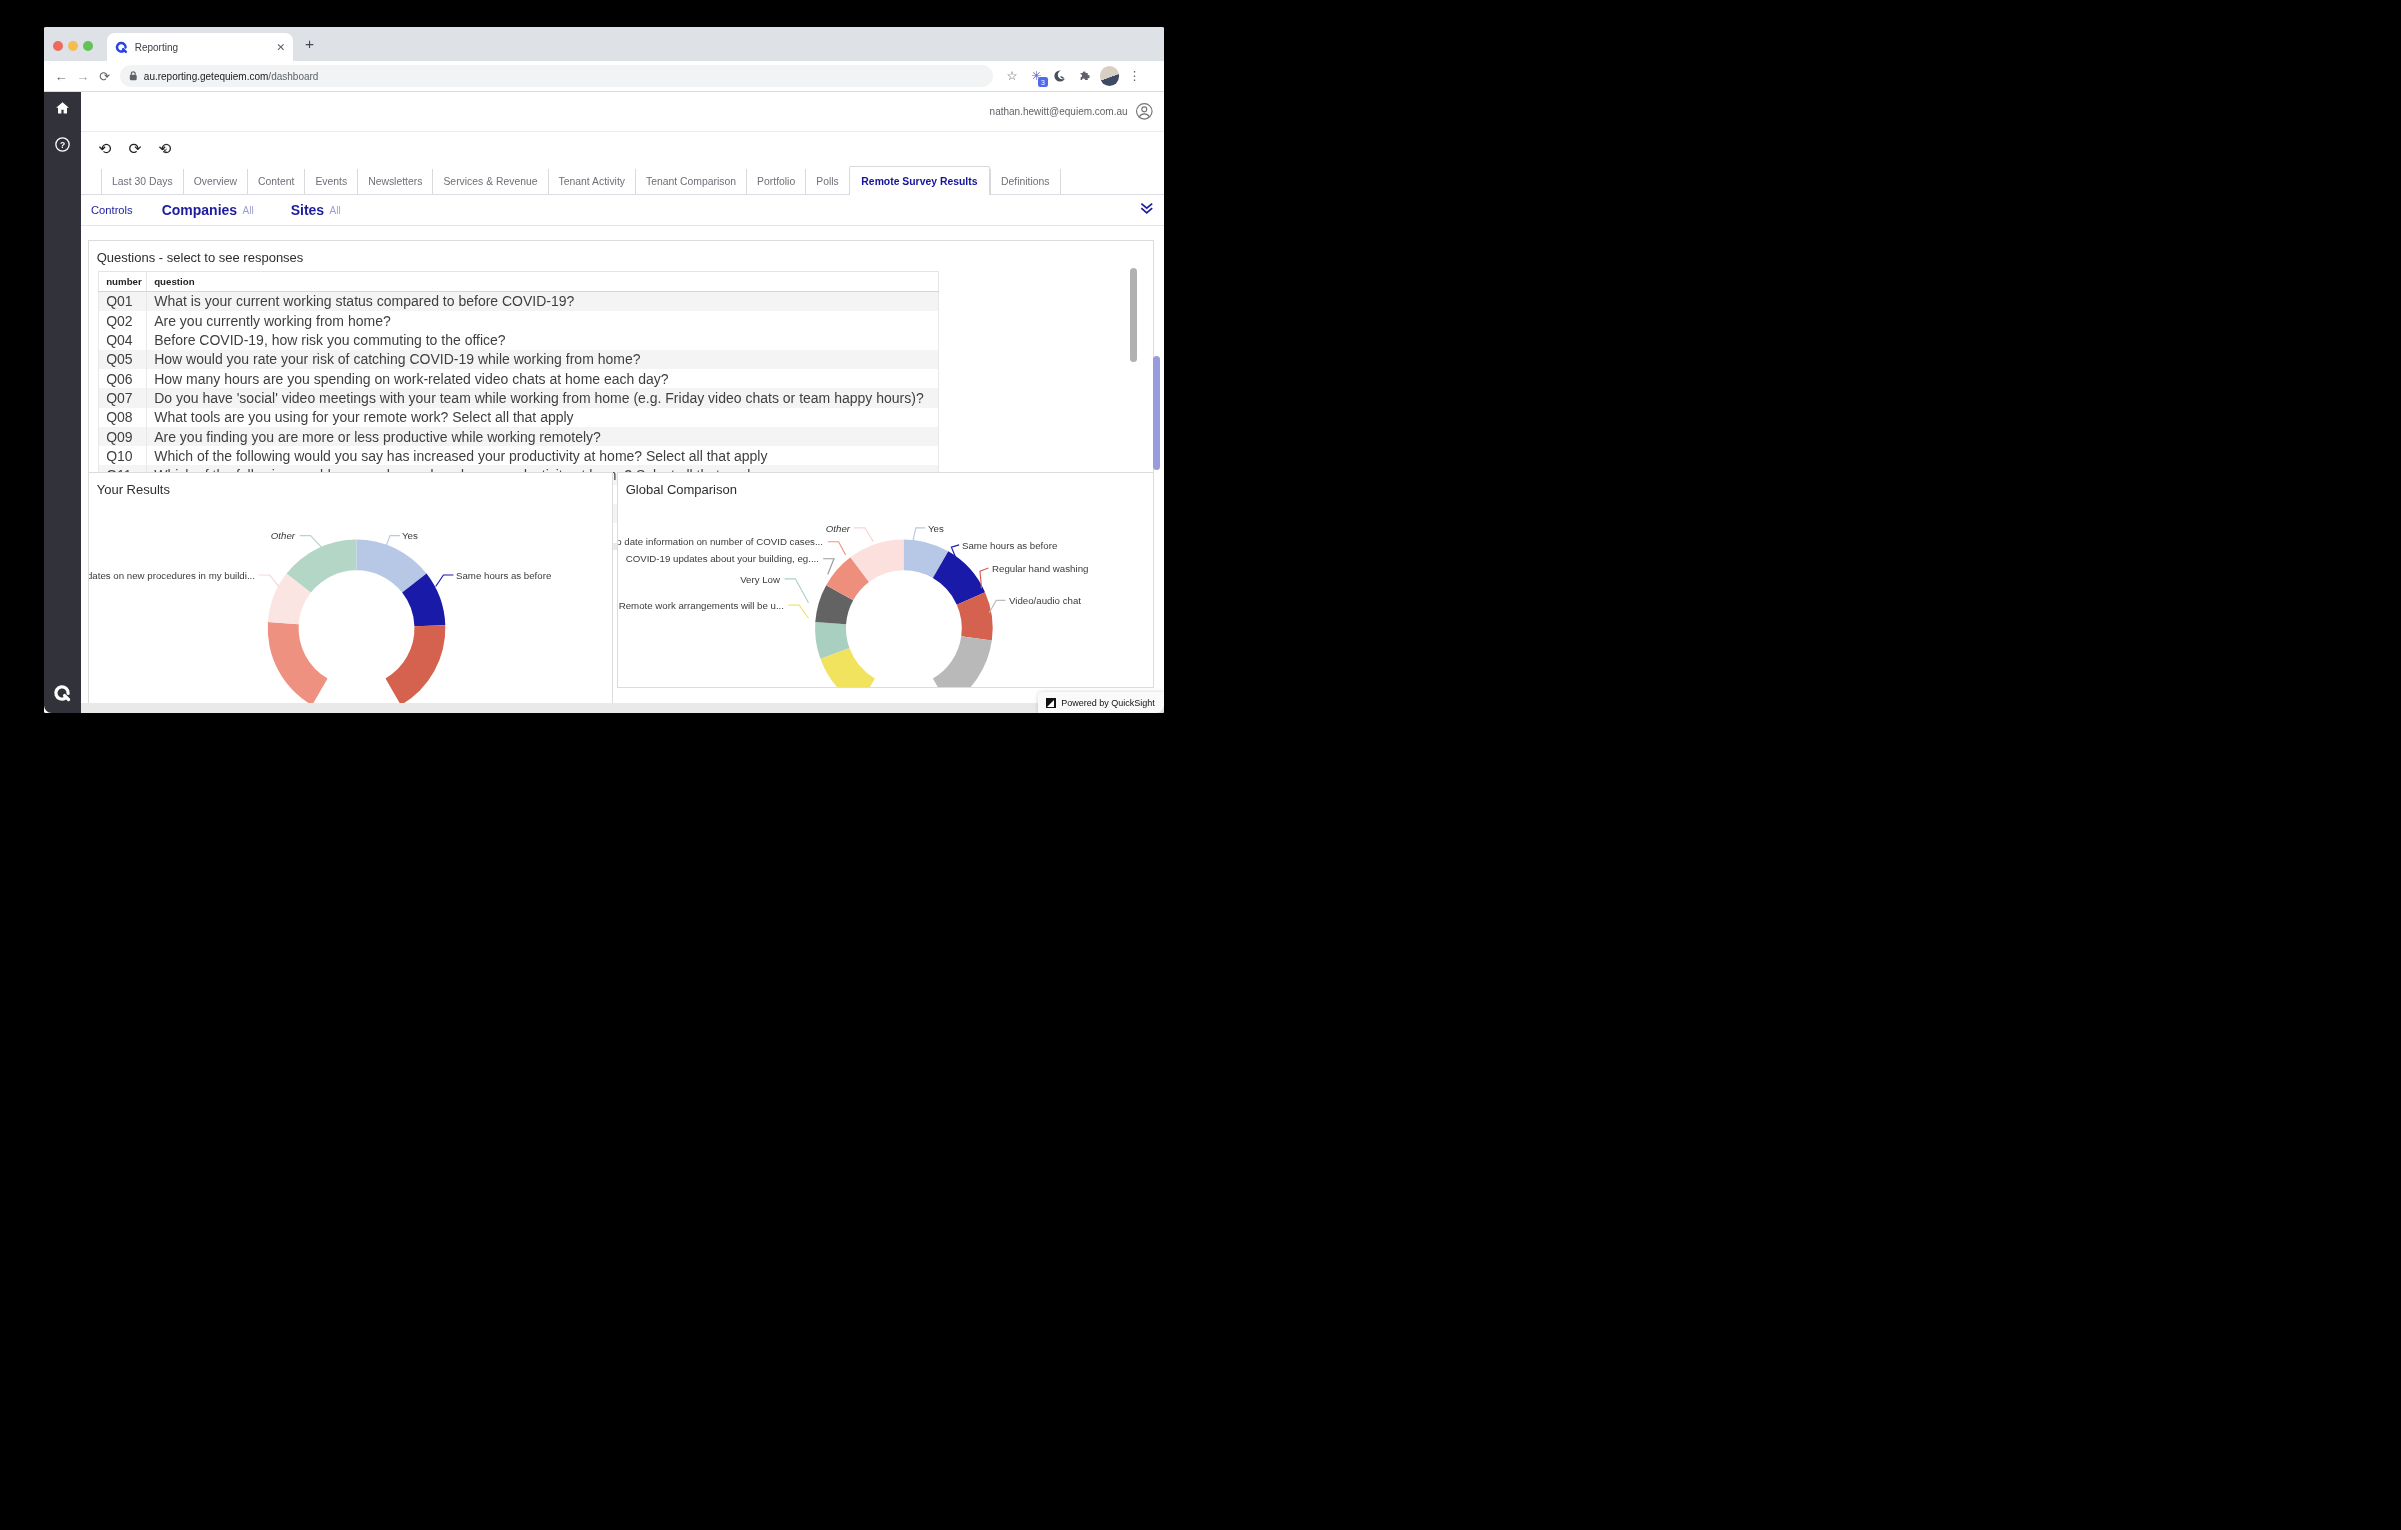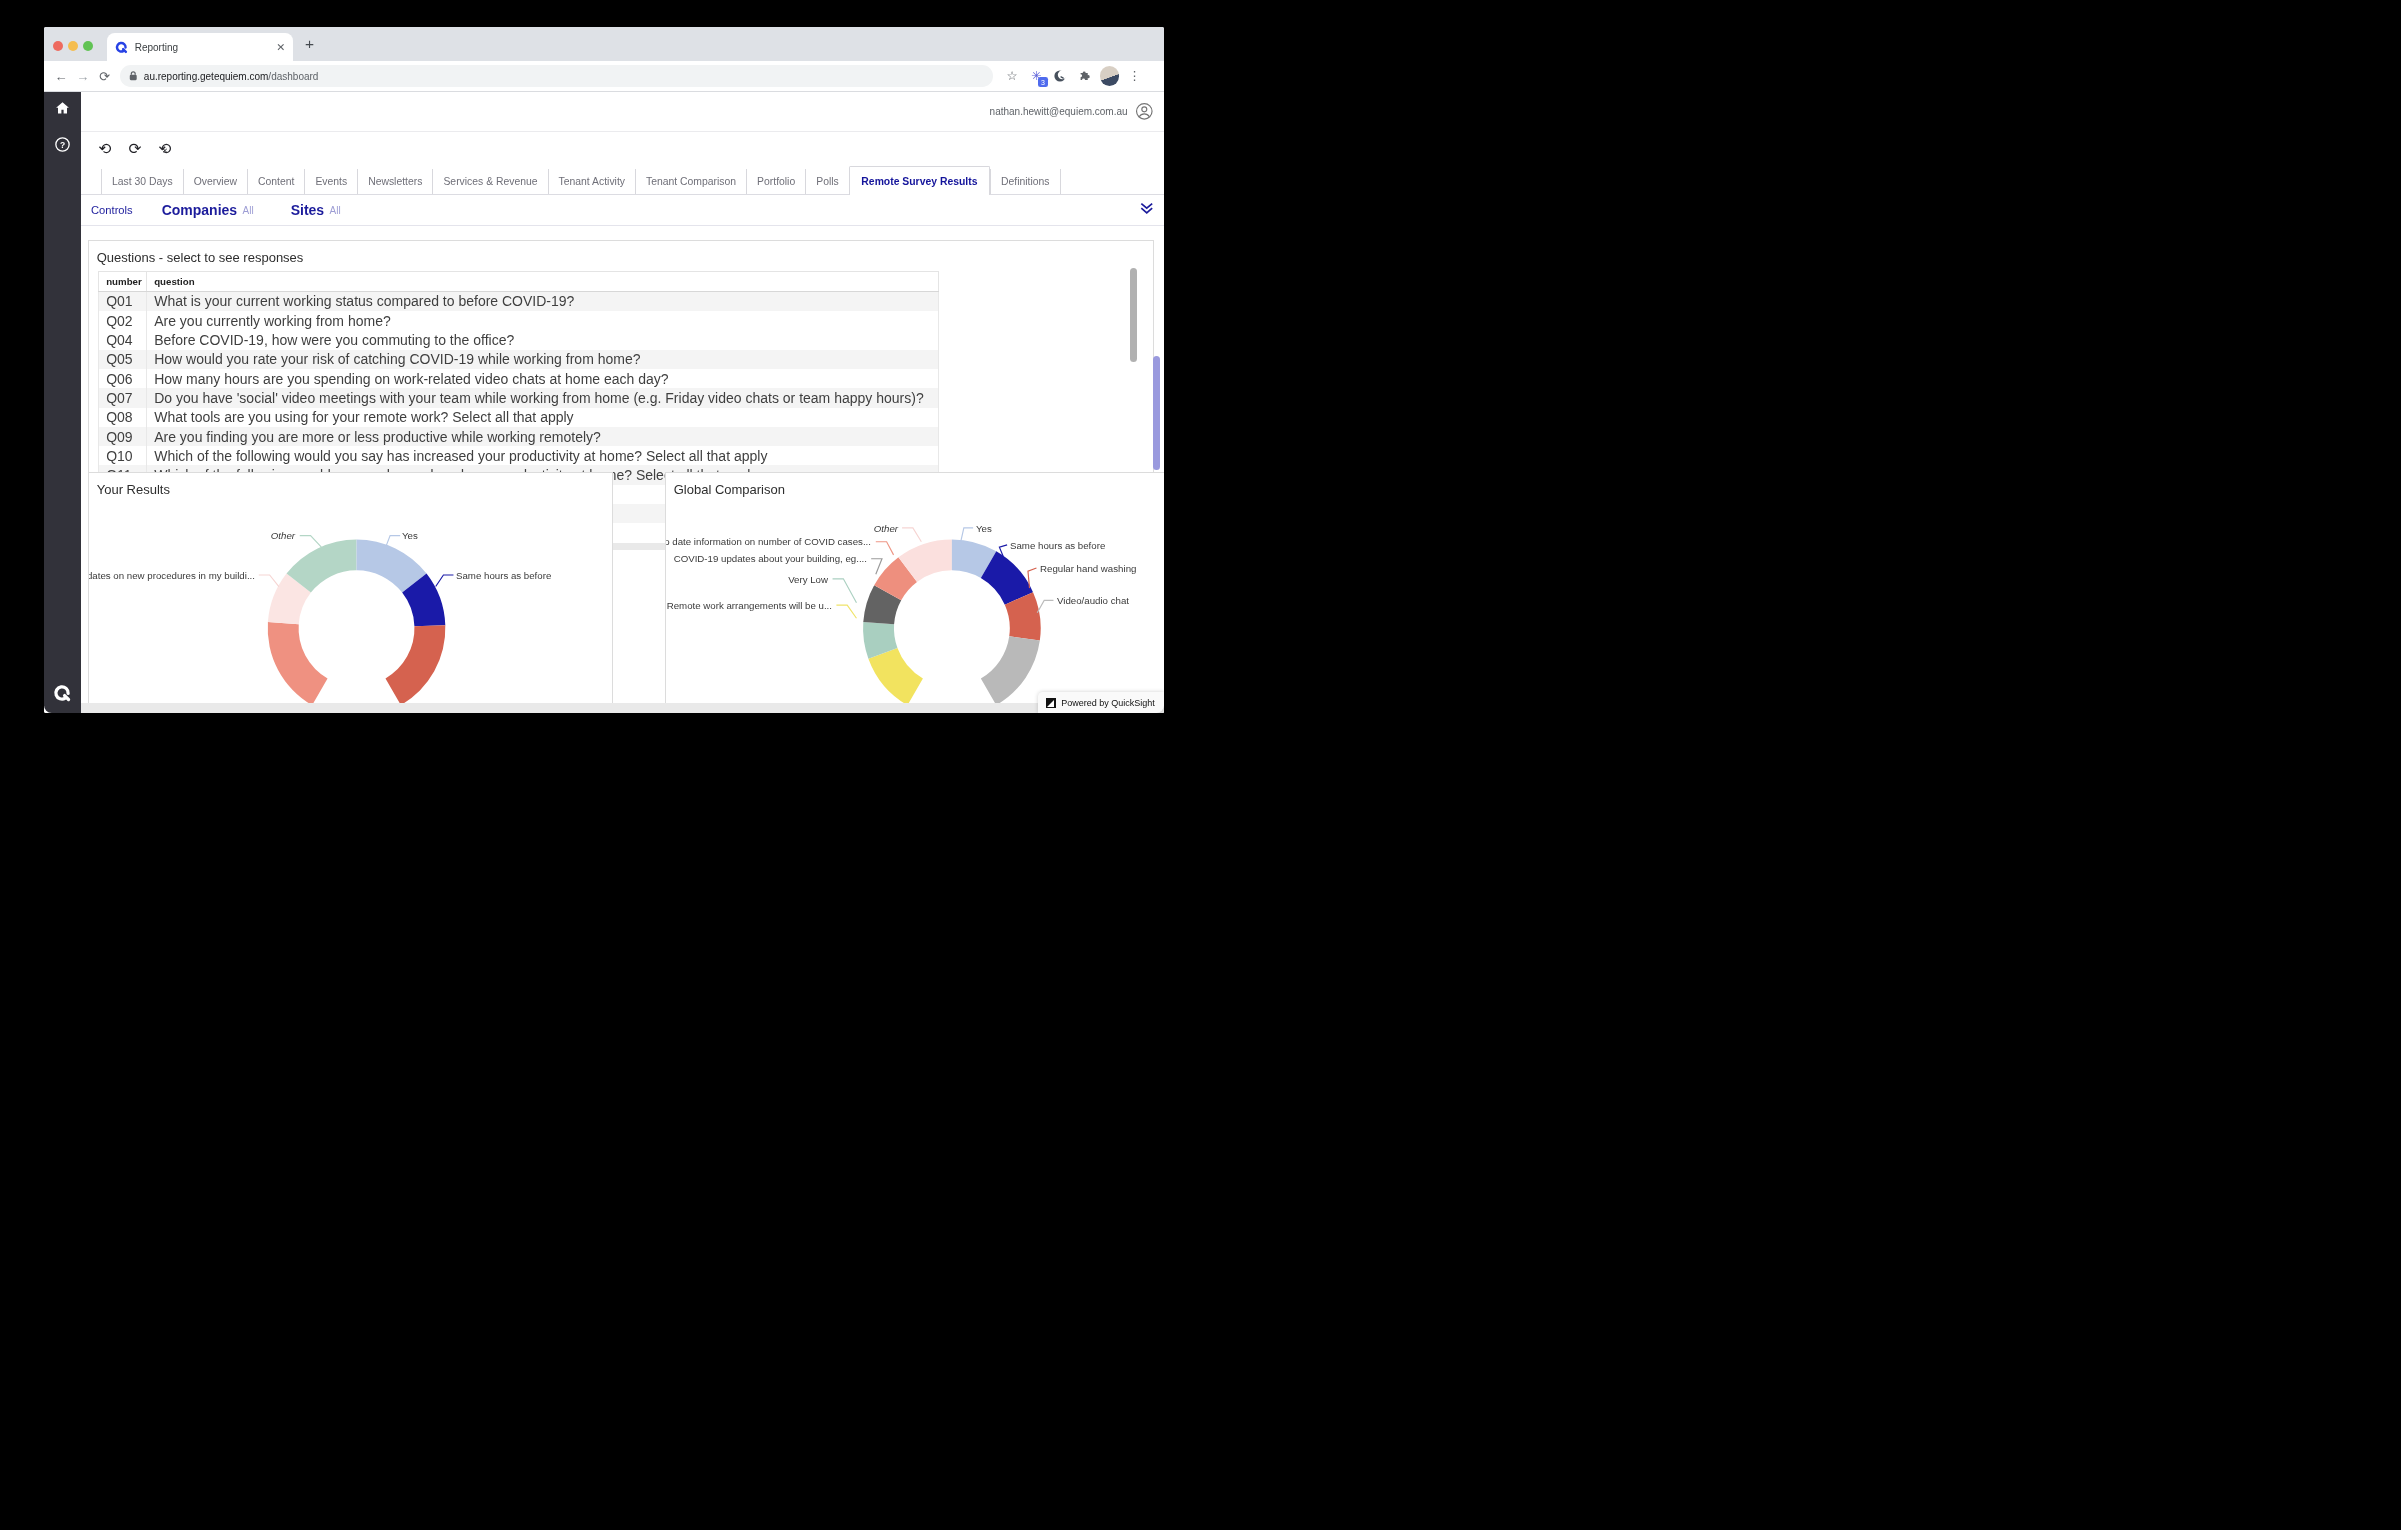--- a/index.html
+++ b/index.html
@@ -58,21 +58,21 @@
   #questions-panel{left:7px;top:148px;width:1066px;height:310px;}
   .qtable{position:absolute;left:8.5px;top:30px;width:841px;border-collapse:collapse;table-layout:fixed;}
   .qtable th{font-size:9.7px;font-weight:bold;color:#222;text-align:left;padding:3.9px 7.7px;height:10.8px;
              border:0.8px solid #e4e4e4;border-bottom:0.8px solid #d7d7d7;background:#fff;}
   .qtable td{font-size:14px;color:#3f3f3f;padding:0 7.7px;height:19.3px;border-left:0.8px solid #e8e8e8;border-right:0.8px solid #e8e8e8;white-space:nowrap;overflow:hidden;}
   .qtable tr.alt td{background:#f4f4f4;}
   .qtable col.c-num{width:48px;}
   .vscroll{position:absolute;right:16.2px;top:27px;width:7px;height:94px;background:#b1b1b1;border-radius:3.9px;}
   .hscroll{position:absolute;left:7.7px;right:15.5px;top:302px;height:7px;background:#e9e9e9;border-radius:3.1px;}
   #yr-panel{left:7px;top:380px;width:525px;height:241px;overflow:hidden;}
-  #gc-panel{left:536px;top:380px;width:537px;height:241px;overflow:hidden;margin-left:48px;}
+  #gc-panel{left:536px;top:380px;width:537px;height:216px;overflow:hidden;}
   .chart-svg{position:absolute;left:0;top:0;}
   .lbl{position:absolute;font-size:9.7px;color:#3a3a3a;white-space:nowrap;}
   .lbl.italic{font-style:italic;}
   .bottom-band{position:absolute;left:0;right:0;bottom:0;height:10px;background:#e9e9e9;z-index:5;}
   .page-scroll{position:absolute;right:3.9px;top:264px;width:7px;height:114px;background:#9a9ade;border-radius:3.9px;z-index:6;}
   .qs-badge{position:absolute;right:0;bottom:0;height:21px;background:#fafafa;z-index:7;display:flex;align-items:center;
             padding:0 9.3px 0 7.7px;border-radius:4.6px 0 7.7px 0;box-shadow:0 0 4.6px rgba(0,0,0,.18);}
   .qs-badge-text{font-size:9px;color:#111;margin-left:5.4px;white-space:nowrap;}
   .qs-logo{width:10px;height:10px;background:#111;position:relative;overflow:hidden;}
   .qs-logo:after{content:"";position:absolute;left:0.8px;bottom:0.8px;border-left:7px solid transparent;border-bottom:7px solid #fff;}
@@ -213,21 +213,21 @@
               <tr class="alt">
                 <td>Q01</td>
                 <td>What is your current working status compared to before COVID-19?</td>
               </tr>
               <tr>
                 <td>Q02</td>
                 <td>Are you currently working from home?</td>
               </tr>
               <tr>
                 <td>Q04</td>
-                <td>Before COVID-19, how were you commuting to the office?</td>
+                <td>Before COVID-19, how risk you commuting to the office?</td>
               </tr>
               <tr class="alt">
                 <td>Q05</td>
                 <td>How would you rate your risk of catching COVID-19 while working from home?</td>
               </tr>
               <tr>
                 <td>Q06</td>
                 <td>How many hours are you spending on work-related video chats at home each day?</td>
               </tr>
               <tr class="alt">

